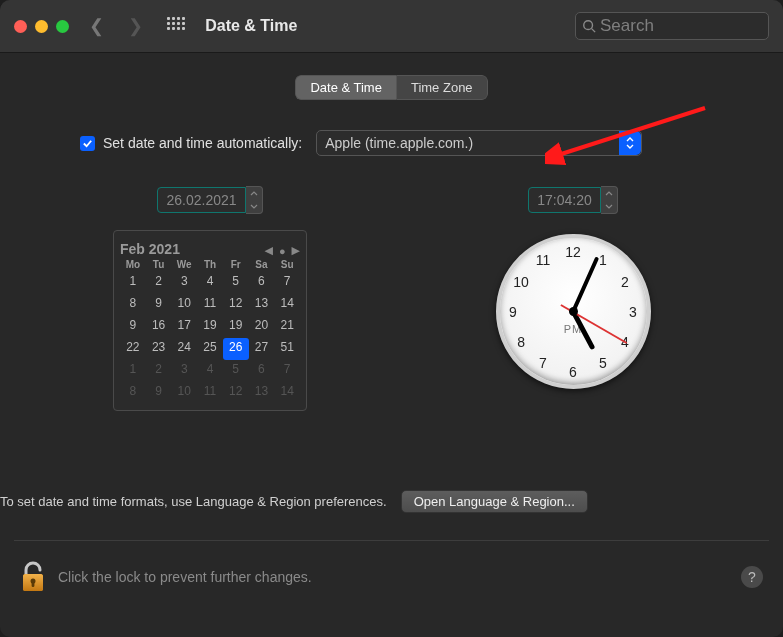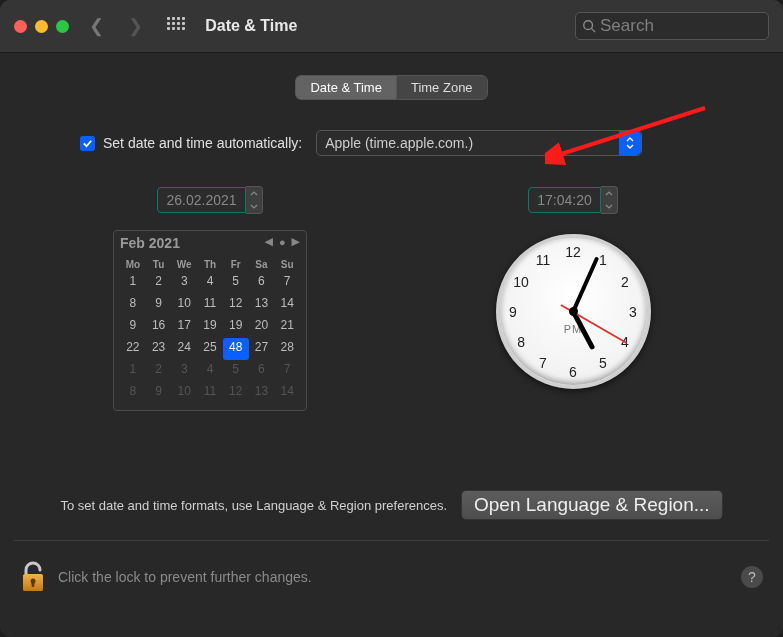--- a/index.html
+++ b/index.html
@@ -162,21 +162,21 @@
   .calendar {
     margin-top: 16px;
     width: 180px;
     border: 1px solid #4a4a4a;
     border-radius: 4px;
     background: #2b2b2b;
     padding: 4px 6px 6px 6px;
     color: #888;
     font-size: 12px;
   }
-  .cal-header { display: flex; align-items: flex-start; color: #9a9a9a; height: 22px; }
+  .cal-header { display: flex; align-items: flex-end; color: #9a9a9a; height: 22px; }
   .cal-title { font-weight: 600; font-size: 14px; }
   .cal-nav { margin-left: auto; display: flex; gap: 6px; align-items: center; color:#888; }
   .cal-nav span { font-size: 11px; }
   .cal-grid {
     display: grid;
     grid-template-columns: repeat(7, 1fr);
     text-align: center;
   }
   .cal-grid .dow { color: #9a9a9a; font-weight: 700; font-size: 10px; padding: 2px 0; }
   .cal-grid .day { color: #bdbdbd; font-size: 12px; padding: 2px 0; height: 18px; }
@@ -231,30 +231,30 @@
     background:#000; border-radius:50%;
   }
 
   
   .foot-row {
     position: absolute;
     left: 0; right: 0;
     top: 490px;
     display: flex;
     align-items: center;
-    justify-content: center;
+    justify-content: flex-start;
     gap: 14px;
   }
   .foot-text { color: #d0d0d0; font-size: 13px; }
   .open-btn {
     background: #555;
     background: linear-gradient(#5d5d5d, #4d4d4d);
     border: 1px solid #333;
     border-radius: 5px;
-    color: #eee; font-size: 19px;
+    color: #eee; font-size: 13px;
     padding: 3px 12px;
   }
 
   .divider {
     position: absolute; left: 14px; right: 14px; top: 540px;
     height: 1px; background: #3d3d3d;
   }
 
   .lock-row {
     position: absolute; left: 20px; right: 20px; top: 560px;
@@ -395,23 +395,23 @@
             <div class="day">16</div>
             <div class="day">17</div>
             <div class="day">19</div>
             <div class="day">19</div>
             <div class="day">20</div>
             <div class="day">21</div>
             <div class="day">22</div>
             <div class="day">23</div>
             <div class="day">24</div>
             <div class="day">25</div>
-            <div class="day sel">48</div>
+            <div class="day sel">26</div>
             <div class="day">27</div>
-            <div class="day">28</div>
+            <div class="day">51</div>
             <div class="day dim">1</div>
             <div class="day dim">2</div>
             <div class="day dim">3</div>
             <div class="day dim">4</div>
             <div class="day dim">5</div>
             <div class="day dim">6</div>
             <div class="day dim">7</div>
             <div class="day dim">8</div>
             <div class="day dim">9</div>
             <div class="day dim">10</div>

